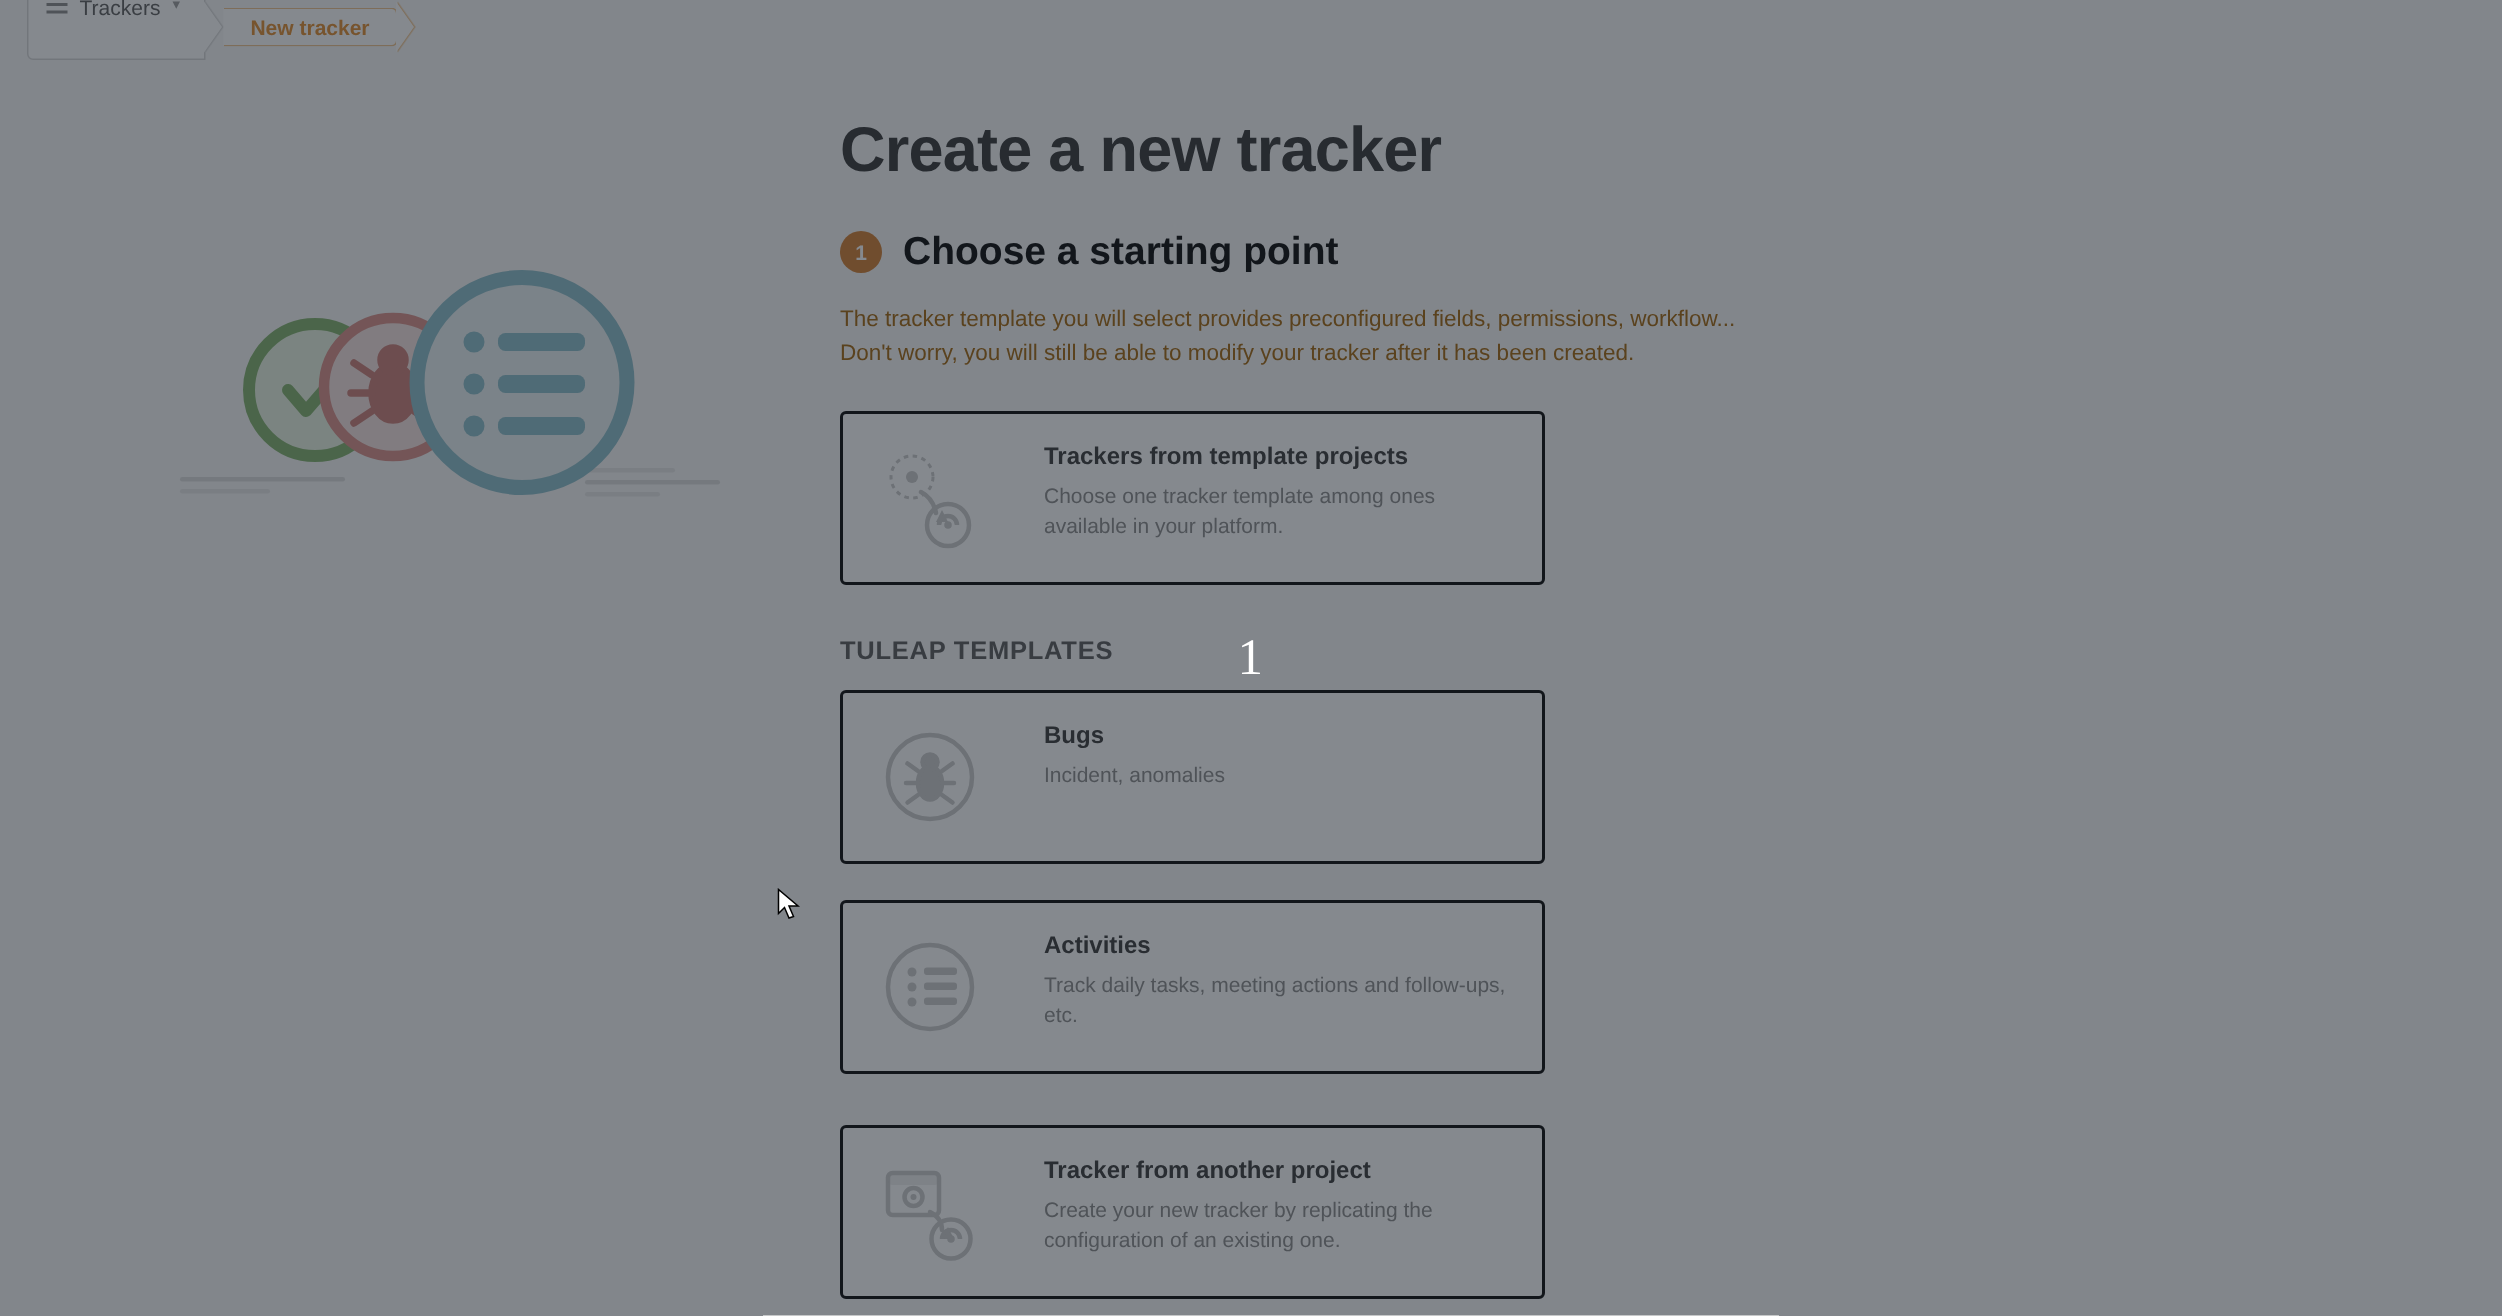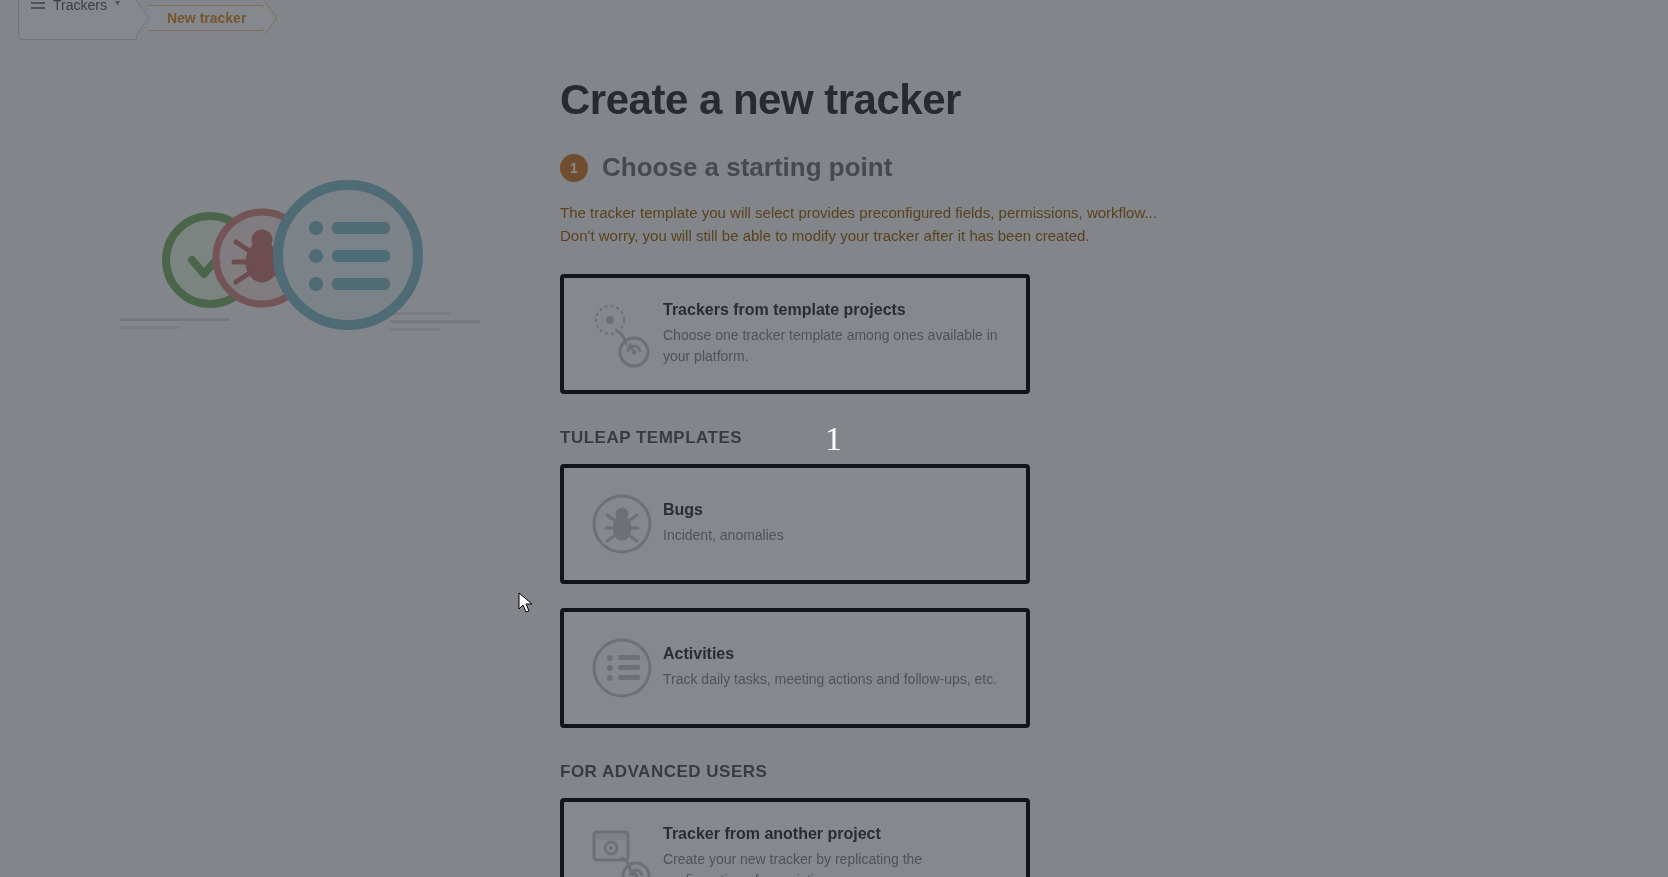--- a/index.html
+++ b/index.html
@@ -18,26 +18,26 @@
   .list-ico::before { content:""; position:absolute; left:0; top:0; width:14px; height:2px; background:#888; box-shadow:0 5px 0 #888, 0 10px 0 #888; }
 
   
   .illus { position:absolute; left:60px; top:100px; width:440px; height:260px; }
 
   
   .main { position:absolute; left:560px; top:76px; width:960px; }
   .h1 { font-size:42px; font-weight:700; color:#2f2f2f; letter-spacing:-0.5px; margin-bottom:28px; }
   .steprow { display:flex; align-items:center; gap:14px; margin-bottom:18px; }
   .stepnum { width:28px; height:28px; border-radius:50%; background:#d07a2b; color:#fff; font-weight:700; font-size:14px; display:flex; align-items:center; justify-content:center; }
-  .steptxt { font-size:26px; font-weight:600; color:#737373; }
+  .steptxt { font-size:26px; font-weight:600; color:#000000; }
   .para { font-size:15px; line-height:1.55; color:#a16207; margin-bottom:26px; max-width:640px; }
   .sect { font-size:17px; font-weight:700; letter-spacing:0.5px; color:#555; margin-top:14px; margin-bottom:16px; text-transform:uppercase; }
 
   .cards { display:flex; flex-wrap:wrap; gap:24px; margin-bottom:34px; }
-  .card { width:470px; min-height:110px; border:4px solid #000000; border-radius:4px; background:#fff; display:flex; align-items:center; padding:20px 22px; gap:5px; cursor:pointer; }
+  .card { width:470px; min-height:110px; border:2px solid #000000; border-radius:4px; background:#fff; display:flex; align-items:flex-start; padding:20px 22px; gap:40px; cursor:pointer; }
   .card .iconbox { width:72px; height:72px; flex:0 0 72px; display:flex; align-items:center; justify-content:center; }
   .card .ct { flex:1; }
   .card .ctitle { font-size:16px; font-weight:600; color:#333; margin-bottom:6px; }
   .card .cdesc { font-size:14px; line-height:1.45; color:#888; }
 
   
   .overlay { position:absolute; inset:0; background:rgba(33,40,50,0.55); z-index:50; pointer-events:none; }
   .bignum { position:absolute; left:825px; top:420px; font-size:34px; font-weight:400; color:#fff; z-index:60; font-family: Georgia, 'Times New Roman', serif; pointer-events:none;}
   .cursor { position:absolute; left:518px; top:592px; z-index:60; pointer-events:none;}
 </style>
@@ -164,21 +164,20 @@
             </g>
           </svg>
         </div>
         <div class="ct">
           <div class="ctitle">Activities</div>
           <div class="cdesc">Track daily tasks, meeting actions and follow-ups, etc.</div>
         </div>
       </div>
     </div>
 
-    <div class="sect">FOR ADVANCED USERS</div>
     <div class="cards">
       <div class="card">
         <div class="iconbox">
           <svg width="72" height="72" viewBox="0 0 72 72">
             <rect x="8" y="10" width="34" height="28" rx="3" fill="none" stroke="#c9c9c9" stroke-width="3"></rect>
             <rect x="8" y="10" width="34" height="8" rx="3" fill="#c9c9c9" opacity="0.3"></rect>
             <circle cx="25" cy="26" r="6" fill="none" stroke="#c9c9c9" stroke-width="3"></circle>
             <circle cx="25" cy="26" r="2" fill="#c9c9c9"></circle>
             <path d="M36 36 q8 4 8 12" fill="none" stroke="#c9c9c9" stroke-width="3" stroke-linecap="round"></path>
             <polygon points="48,46 44,54 52,54" fill="#c9c9c9"></polygon>

